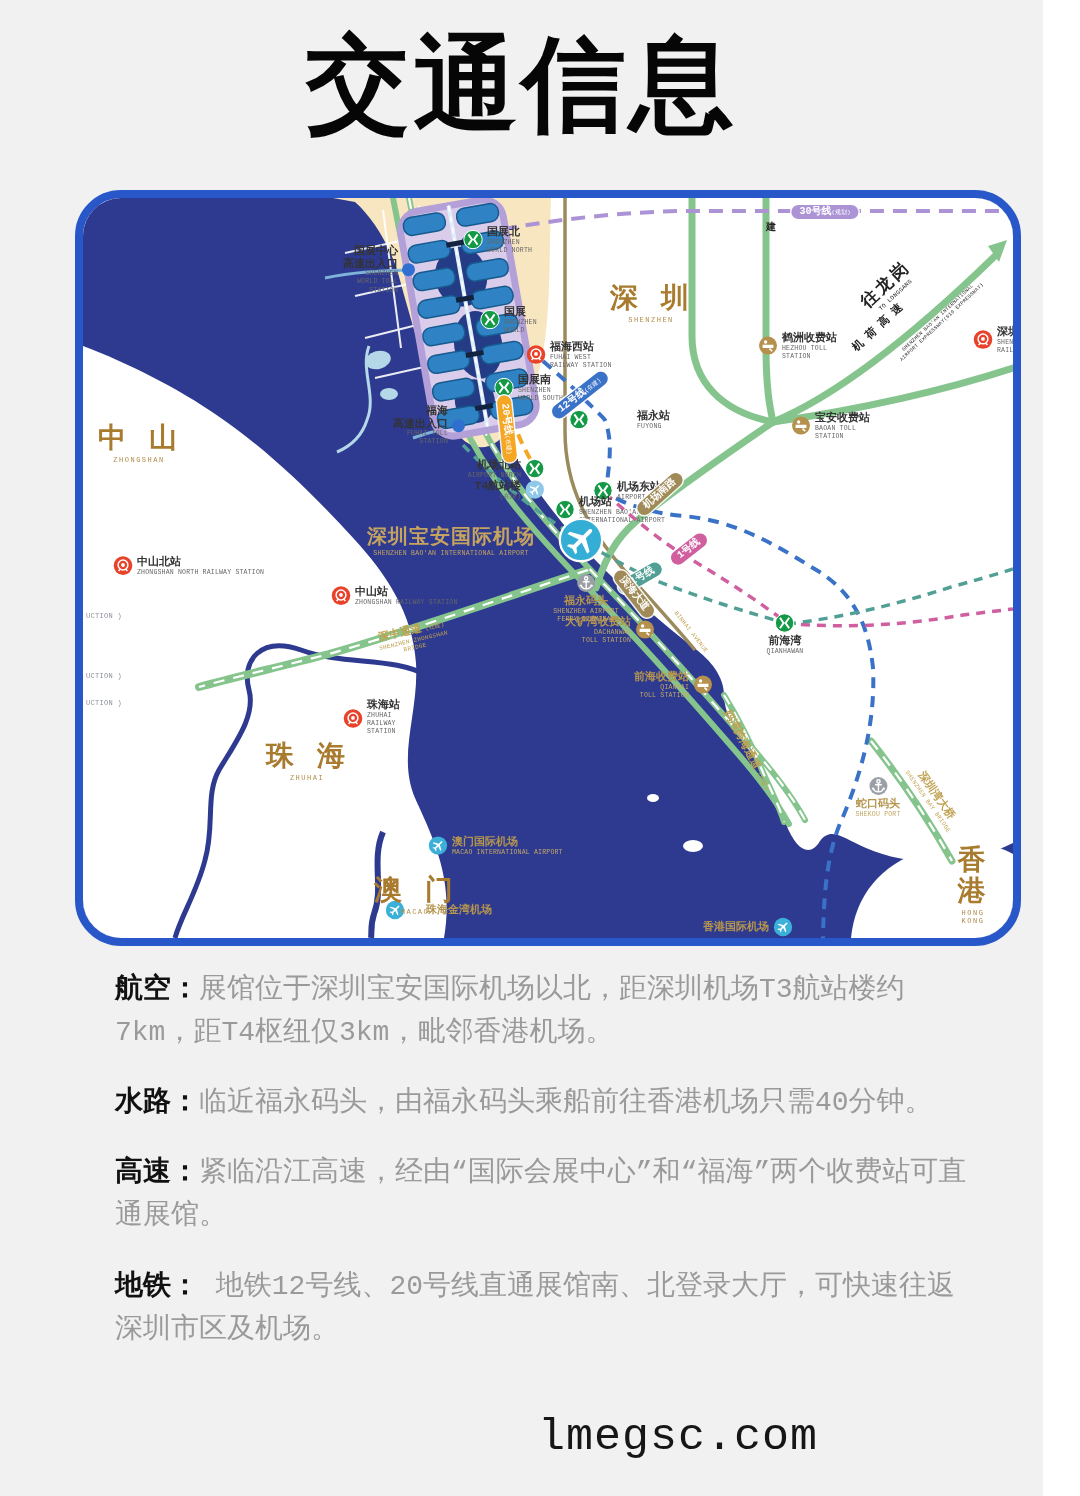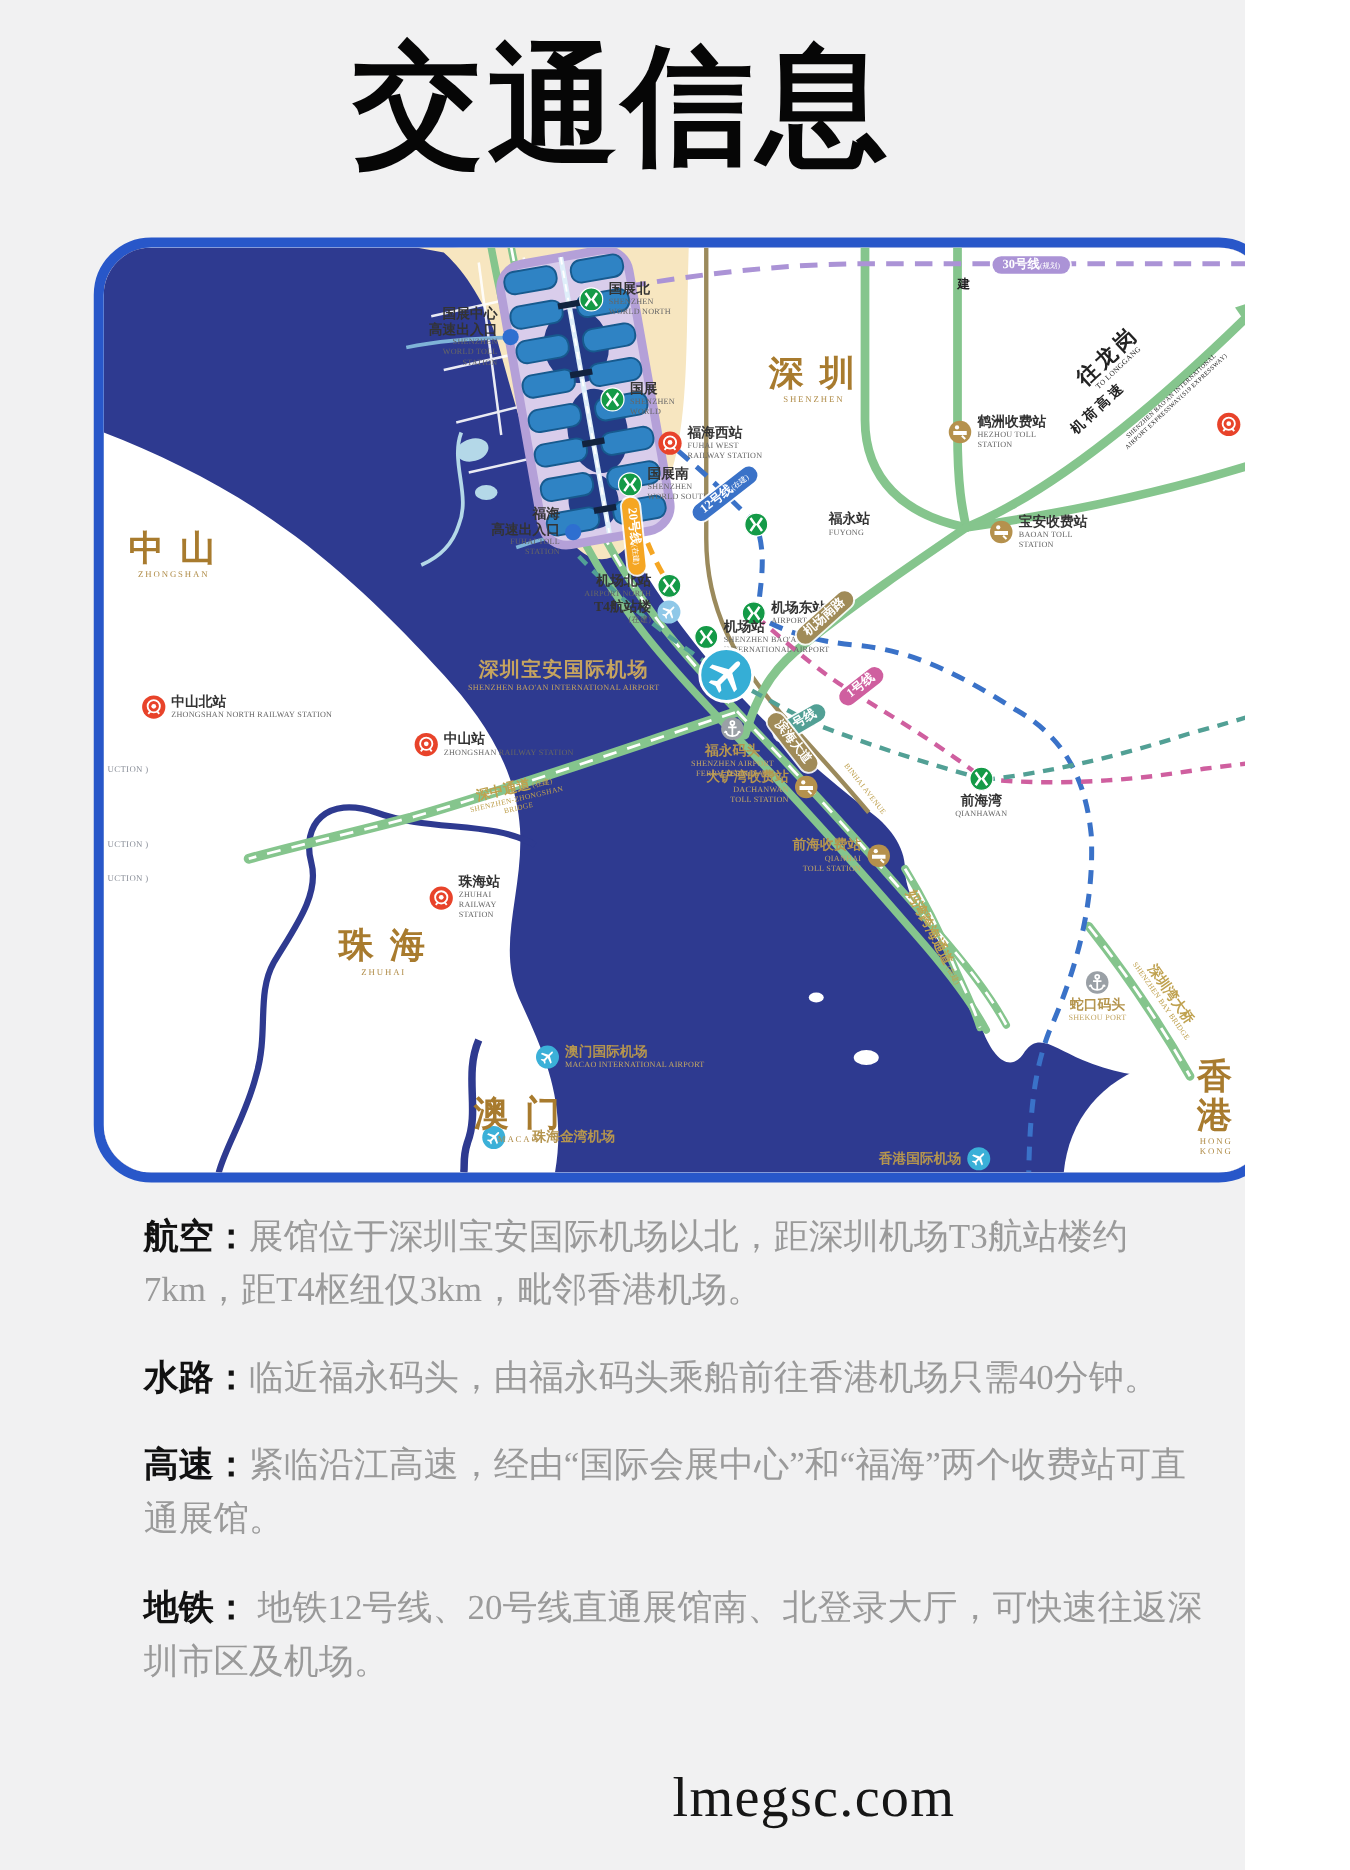--- a/index.html
+++ b/index.html
@@ -1,17 +1,17 @@
 <!DOCTYPE html>
 <html><head>
 <meta charset="utf-8">
 <style>
   html,body{margin:0;padding:0;}
   .page{position:relative;width:996px;height:1496px;background:#f1f1f2;overflow:hidden;
-        font-family:Liberation Serif, serif;}
+        font-family:Liberation Mono, monospace;padding-left:47px;}
   
   .title{position:absolute;left:0;top:16px;width:100%;text-align:center;
          font-size:104px;font-weight:900;color:#060606;letter-spacing:4px;margin:0;}
   
   .map{position:absolute;left:75px;top:190px;width:930px;height:740px;
        border:8px solid #2857c9;border-radius:46px;overflow:hidden;background:#fff;}
   .map svg{position:absolute;left:0;top:0;}
   #mlayer{position:absolute;left:0;top:0;width:930px;height:740px;}
   
   .marker{position:absolute;display:flex;align-items:center;gap:4px;white-space:nowrap;
@@ -25,21 +25,21 @@
   .mlabel .zh{font-size:11px;font-weight:bold;color:#333;line-height:1.15;}
   .mlabel .en{font-size:6.5px;color:#666;line-height:1.25;letter-spacing:.2px;}
   .marker.gold .zh{color:#b5954e;}
   .marker.gold .en{color:#c3a765;}
   
   .region{position:absolute;transform:translate(-50%,-50%);text-align:center;z-index:3;}
   .region .zh{font-size:28px;font-weight:900;color:#a87b2e;letter-spacing:3px;line-height:1.1;}
   .region .en{font-size:7px;color:#b08c48;letter-spacing:1.5px;}
   
   .sealabel{position:absolute;transform:translate(-50%,-50%);text-align:center;z-index:3;}
-  .sealabel .zh{font-size:16px;font-weight:bold;color:#c6a45f;letter-spacing:1px;}
+  .sealabel .zh{font-size:20px;font-weight:bold;color:#c6a45f;letter-spacing:1px;}
   .sealabel .en{font-size:6.5px;color:#c6a45f;letter-spacing:.3px;}
   
   .pill{position:absolute;border-radius:99px;color:#fff;font-weight:bold;font-size:10px;
         padding:2px 8px;line-height:1;white-space:nowrap;z-index:4;
         box-shadow:0 0 0 1.5px rgba(255,255,255,.9);}
   .pill .sfx{font-size:6px;font-weight:normal;}
   
   .rlabel{position:absolute;white-space:nowrap;text-align:center;z-index:3;line-height:1.2;}
   .rlabel .zh{font-size:11px;font-weight:bold;}
   .rlabel .sfx{font-size:6px;font-weight:normal;}
@@ -197,21 +197,21 @@
               <circle cx="10" cy="10" r="9.2" fill="#149a47" stroke="#fff" stroke-width="1"></circle>
               <path d="M5.4 4.8 L9 10 L5.4 15.2 M14.6 4.8 L11 10 L14.6 15.2" fill="none" stroke="#fff" stroke-width="2"></path>
             </svg>
           </div>
           <div class="mlabel">
             <div class="zh">国展南</div>
             <div class="en">SHENZHEN</div>
             <div class="en">WORLD SOUTH</div>
           </div>
         </div>
-        <div class="marker right" style="left: 522px; top: 222px; gap: 48px;">
+        <div class="marker right" style="left: 496px; top: 222px; gap: 48px;">
           <div class="micon">
             <svg viewBox="0 0 20 20">
               <circle cx="10" cy="10" r="9.2" fill="#149a47" stroke="#fff" stroke-width="1"></circle>
               <path d="M5.4 4.8 L9 10 L5.4 15.2 M14.6 4.8 L11 10 L14.6 15.2" fill="none" stroke="#fff" stroke-width="2"></path>
             </svg>
           </div>
           <div class="mlabel">
             <div class="zh">福永站</div>
             <div class="en">FUYONG</div>
           </div>

